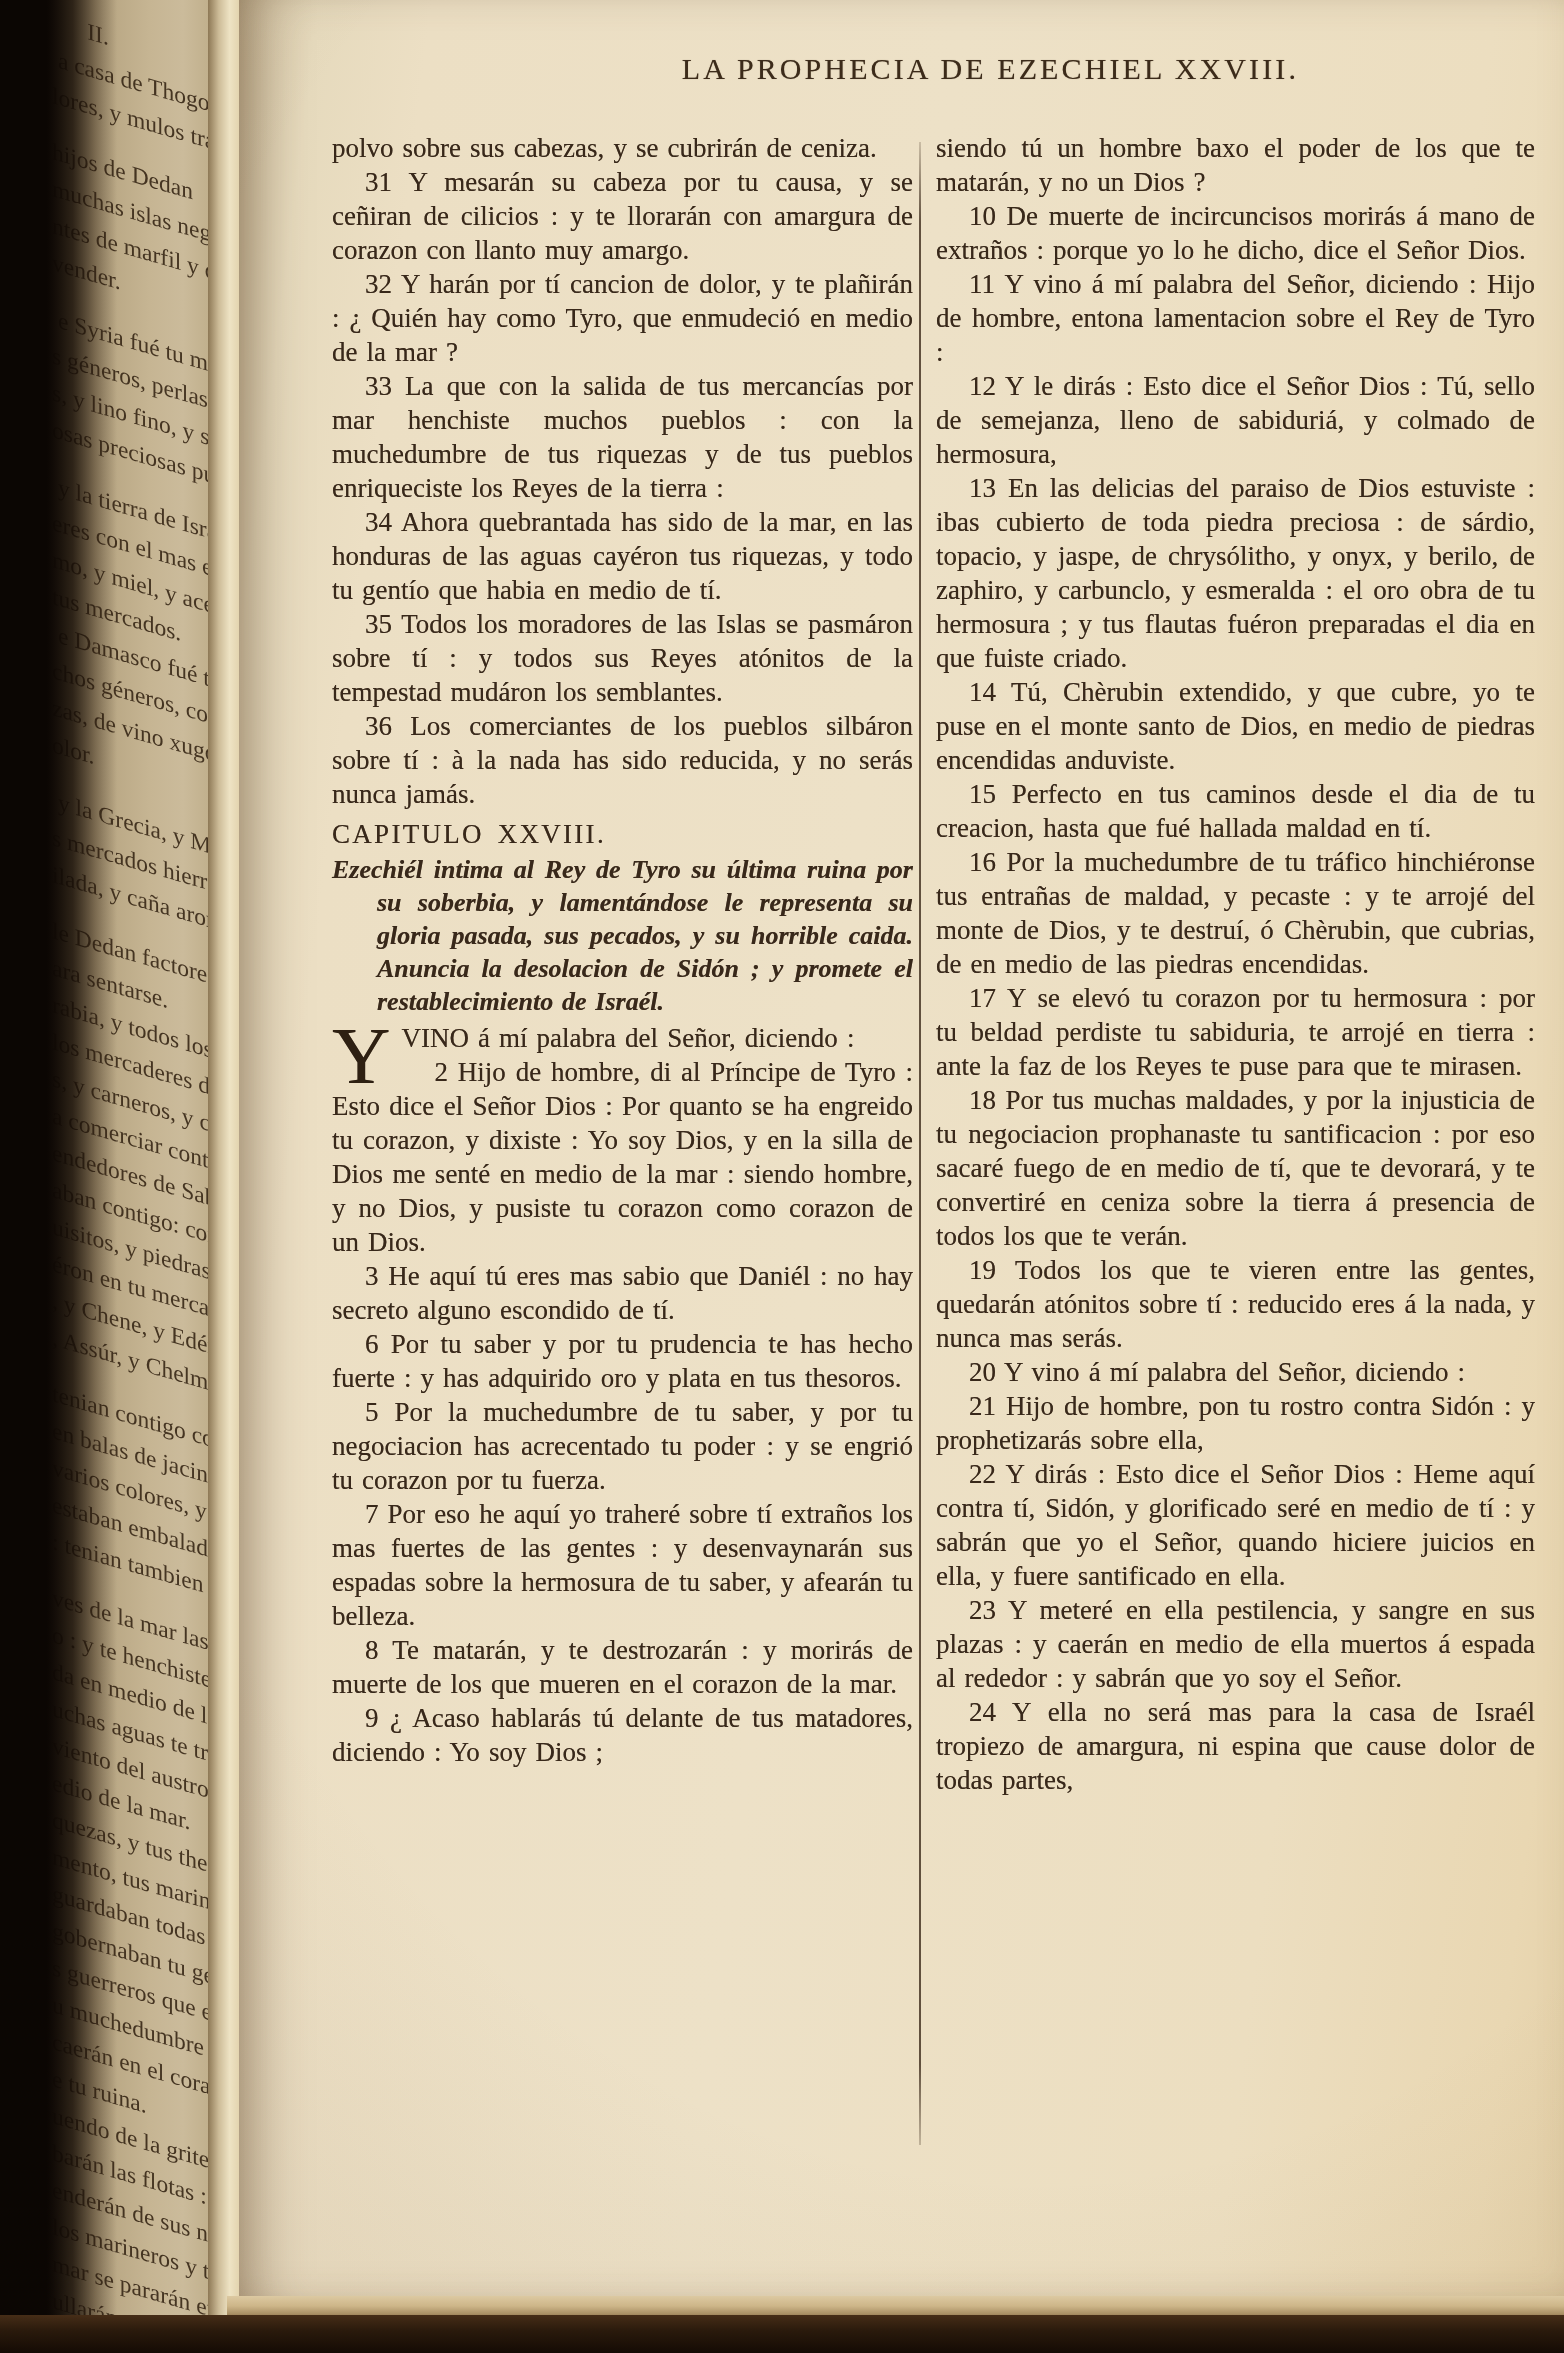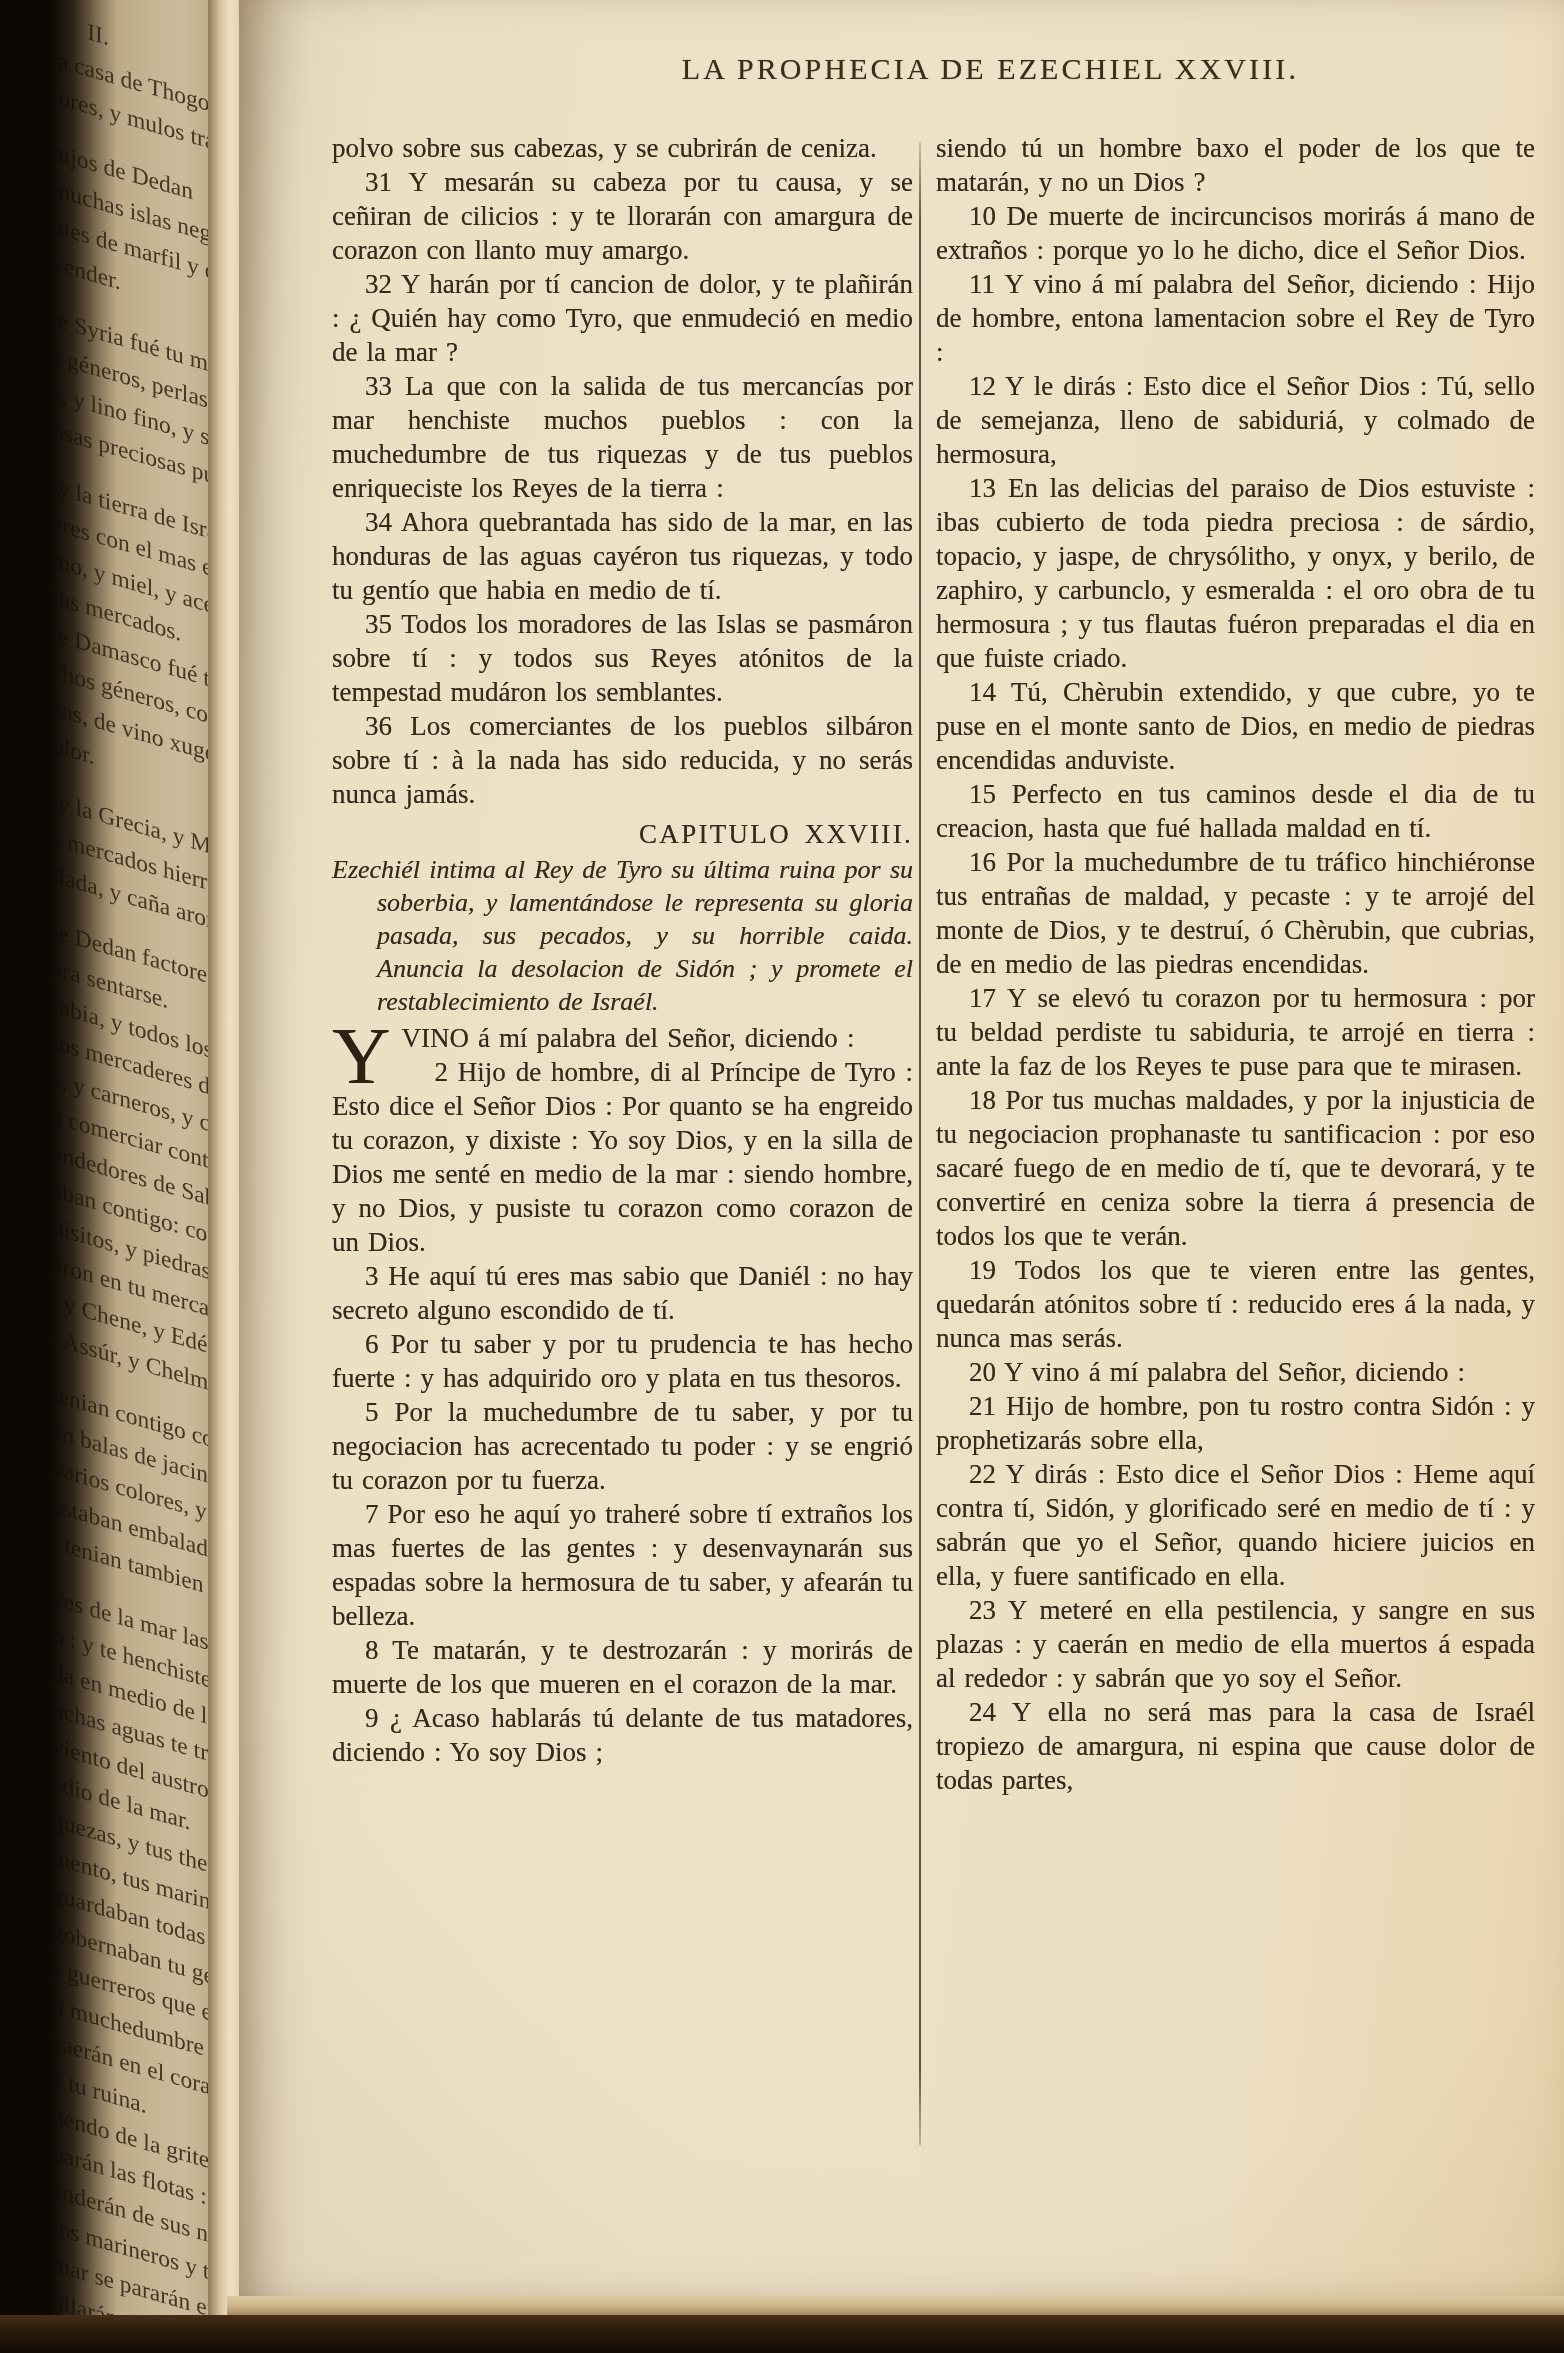--- a/index.html
+++ b/index.html
@@ -73,25 +73,25 @@
   .column{
     position:absolute;top:131px;z-index:5;
     color:#38281a;
     font-size:27px;line-height:34px;
     text-shadow:0 0 0.5px rgba(56,40,26,.6);
   }
   #col-left{left:332px;width:581px;}
   #col-right{left:936px;width:599px;}
   .para{margin:0;text-indent:33px;text-align:justify;word-spacing:2.3px;}
   .para.cont{text-indent:0;}
-  .chap{margin:6.3px 0 1.6px;text-align:right;text-indent:0;letter-spacing:2.3px;word-spacing:4.7px;}
+  .chap{margin:6.3px 0 1.6px;text-align:left;text-indent:0;letter-spacing:2.3px;word-spacing:4.7px;}
   .summary{
     margin:1.6px 0 3.1px;font-style:italic;
     padding-left:45px;text-indent:-45px;
-    text-align:justify;font-size:26px;line-height:33px;word-spacing:2.3px;
+    text-align:justify;font-size:26px;line-height:33px;word-spacing:2.3px;font-weight:bold;
   }
   .para.opening{text-indent:0;}
   .dc{
     float:left;
     font-size:81px;line-height:64px;
     padding:3.1px 11px 0 0;
     color:#2e2012;
   }
 </style>
 </head>

